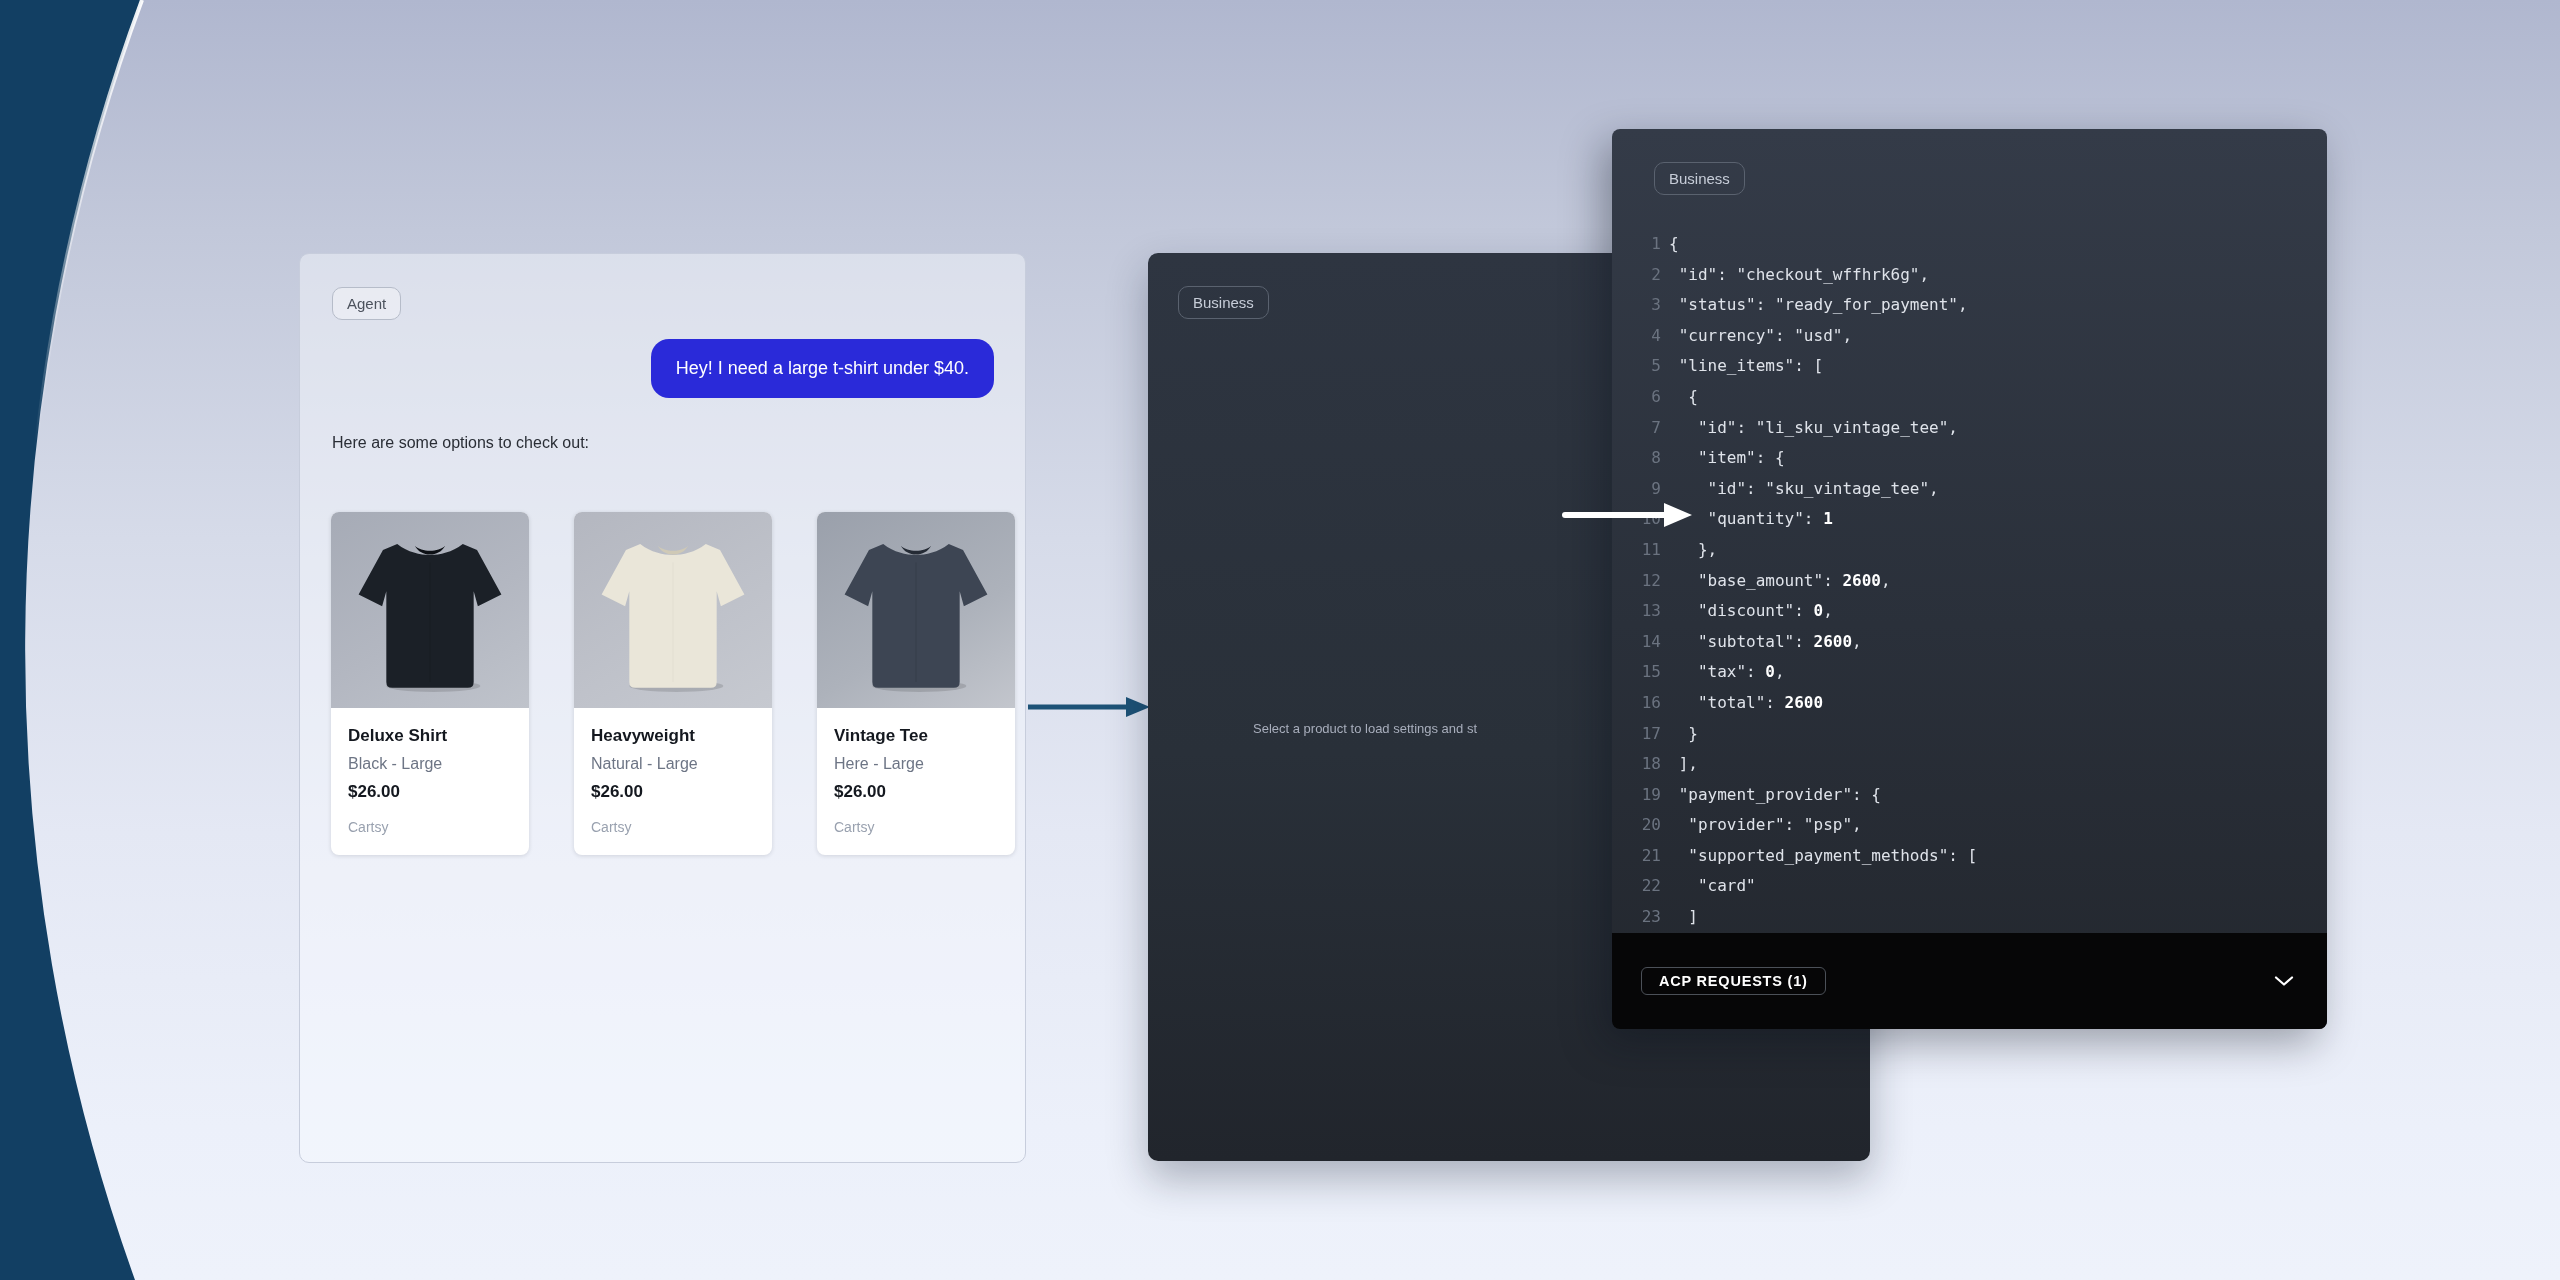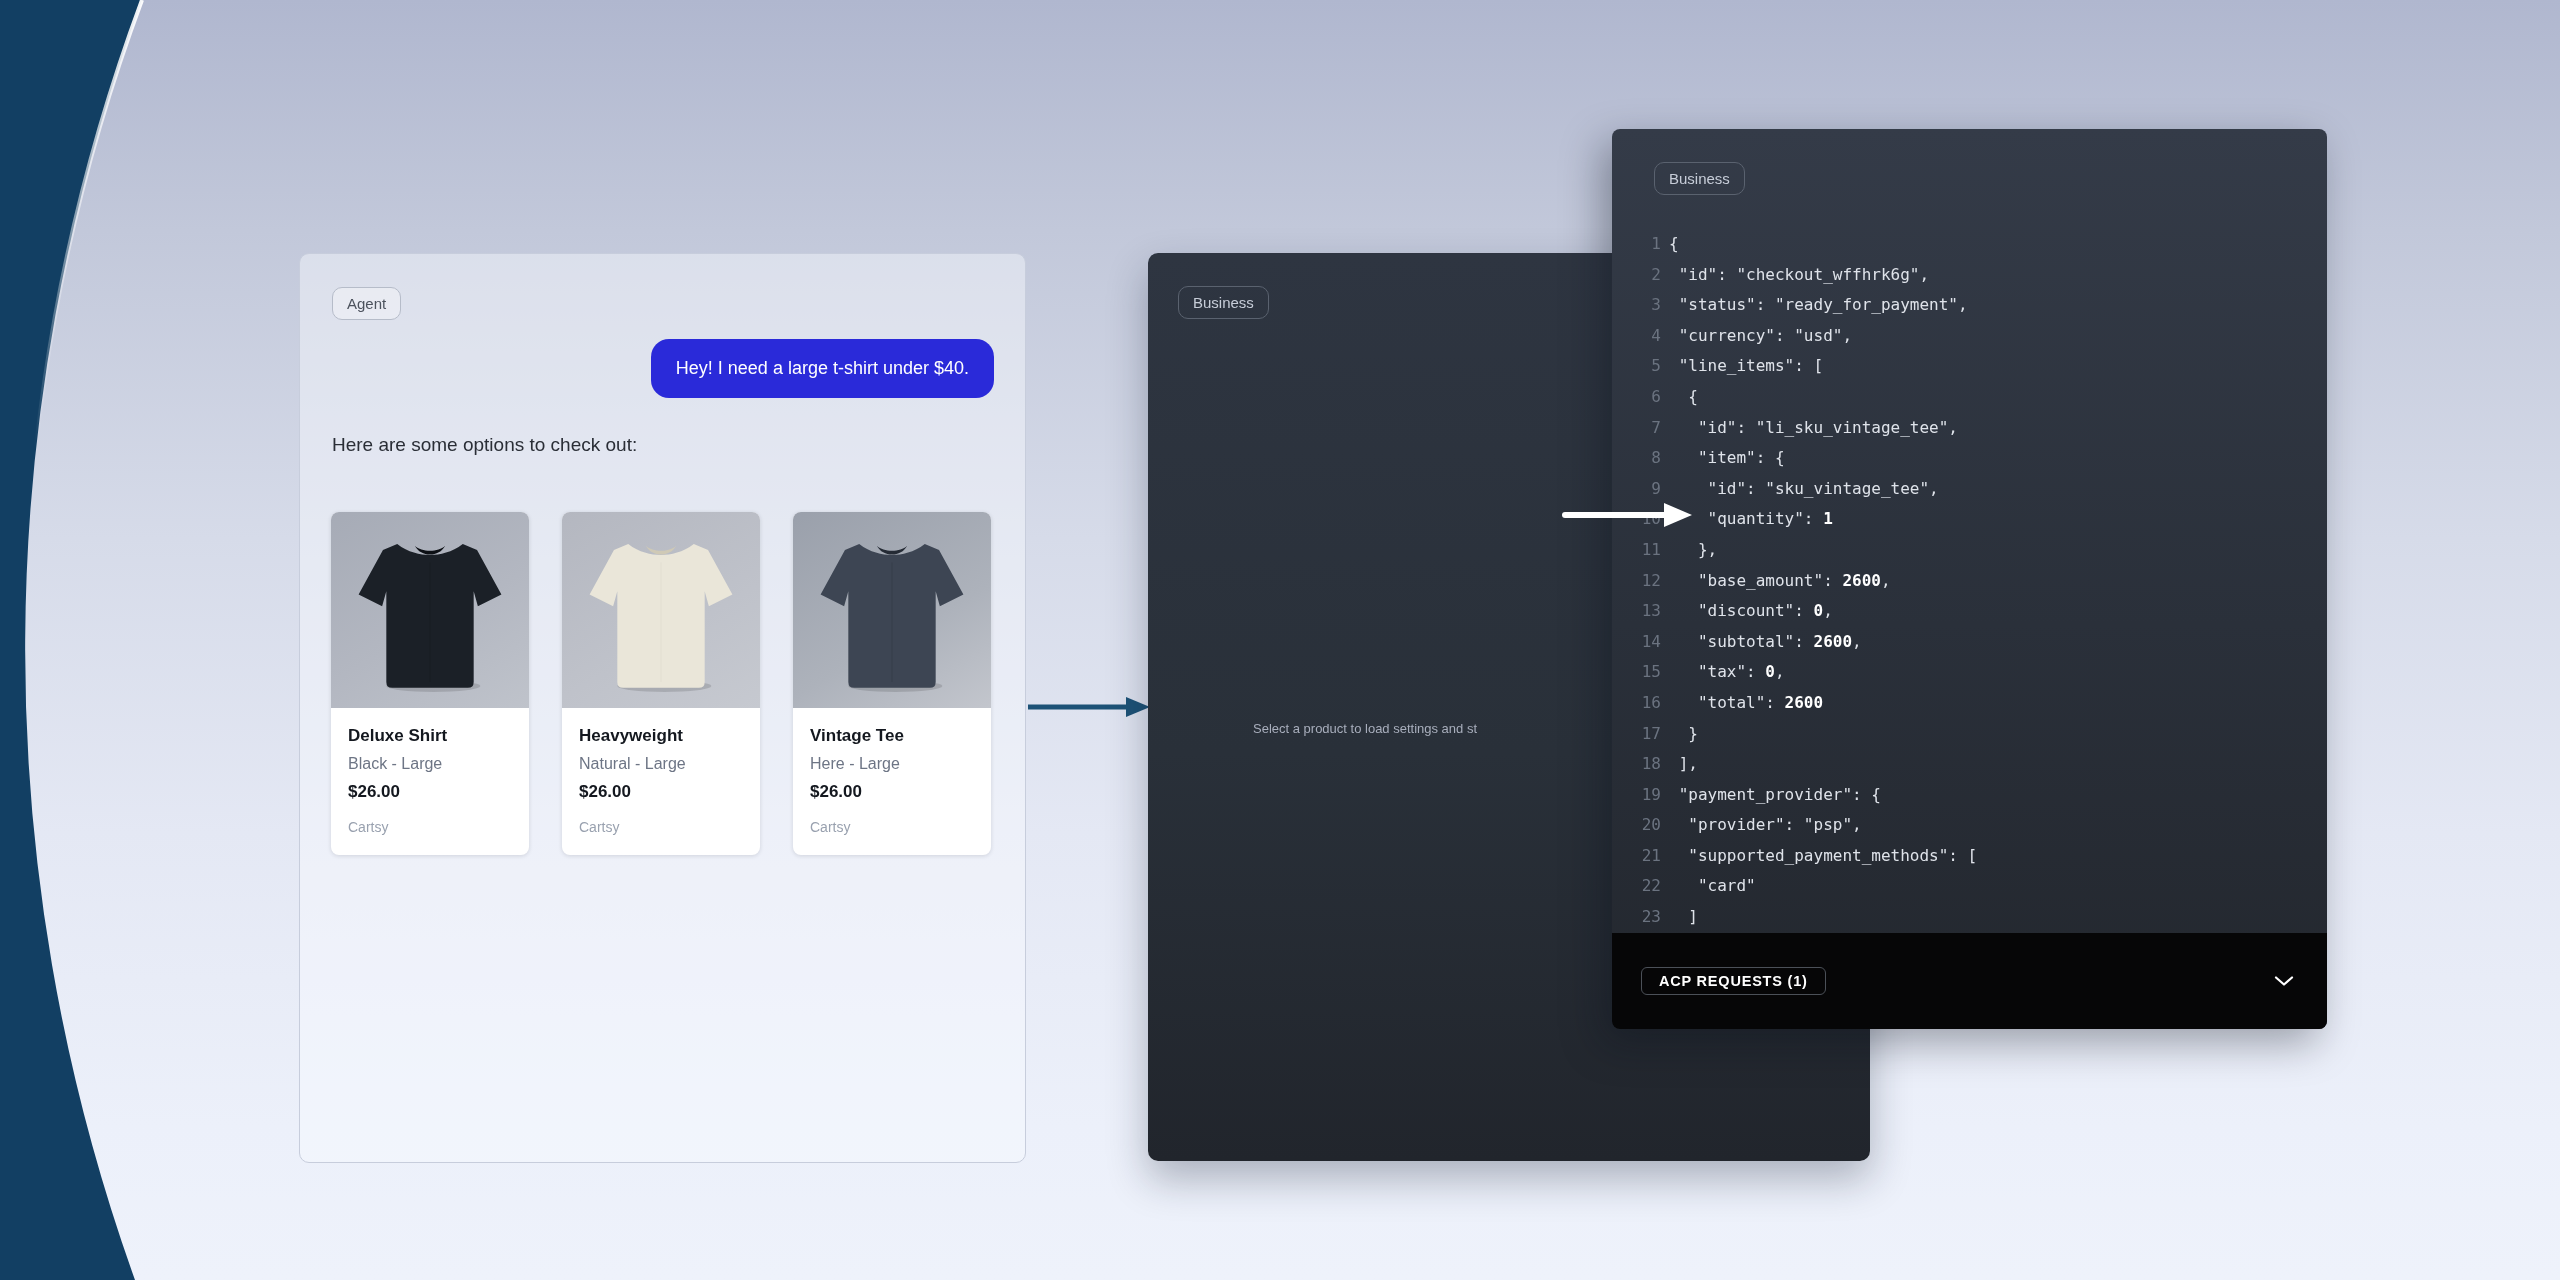--- a/index.html
+++ b/index.html
@@ -12,22 +12,22 @@
   .bg-svg{position:absolute;left:0;top:0;z-index:0;}
   
   .badge{position:absolute;display:inline-block;border-radius:10px;padding:8px 14px;font-size:15px;line-height:15px;}
   .badge-light{border:1px solid #b6bcc9;color:#4c525d;background:rgba(255,255,255,0.35);text-align:center;}
   .badge-dark{border:1px solid #5a626f;color:#c7cdd8;background:transparent;}
   
   .agent-panel{position:absolute;left:299px;top:253px;width:725px;height:908px;z-index:2;
     background:rgba(248,250,254,0.45);border:1px solid #c7cddc;border-radius:10px;}
   .bubble{position:absolute;right:31px;top:85px;height:59px;line-height:59px;padding:0 25px;
     border-radius:18px;background:#2a2ad9;color:#ffffff;font-size:18px;white-space:nowrap;}
-  .intro{position:absolute;left:32px;top:180px;font-size:19px;color:#2a2e36;}
-  .cards{position:absolute;left:31px;top:258px;display:flex;gap:33px;}
+  .intro{position:absolute;left:32px;top:180px;font-size:16px;color:#2a2e36;}
+  .cards{position:absolute;left:31px;top:258px;display:flex;gap:45px;}
   .card{width:198px;background:#ffffff;border-radius:8px;overflow:hidden;
     box-shadow:0 1px 4px rgba(25,32,52,0.14);}
   .card-img{height:196px;display:flex;align-items:center;justify-content:center;}
   .card-img svg{width:168px;height:168px;margin-top:6px;}
   .card-info{padding:18px 17px 20px 17px;}
   .card-title{font-size:17px;font-weight:bold;color:#14181f;}
   .card-sub{font-size:16px;color:#6d7585;margin-top:9px;}
   .card-price{font-size:17px;font-weight:bold;color:#14181f;margin-top:9px;}
   .card-brand{font-size:14px;color:#99a1af;margin-top:17px;}
   

